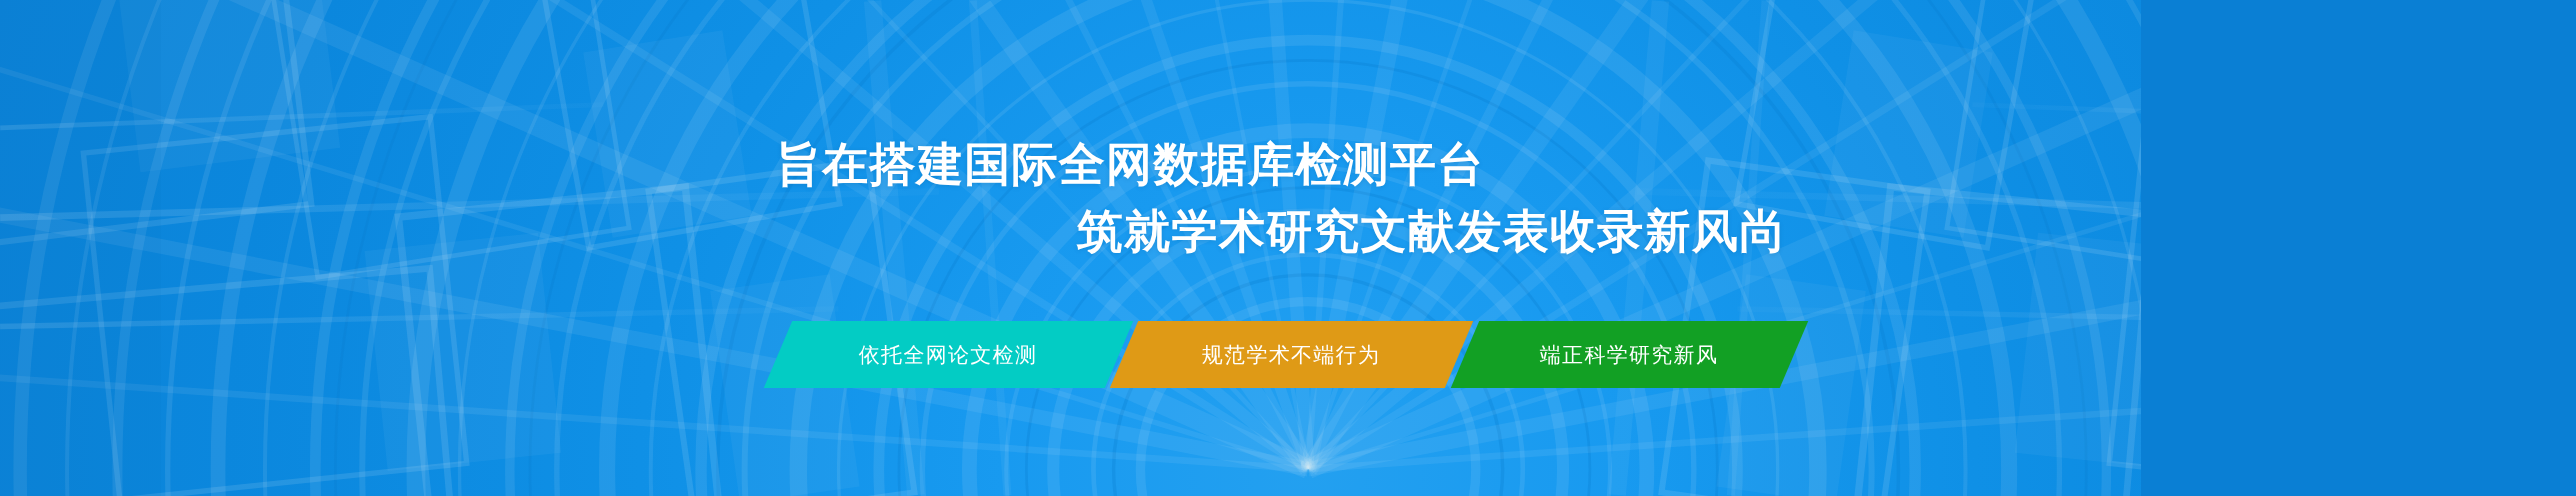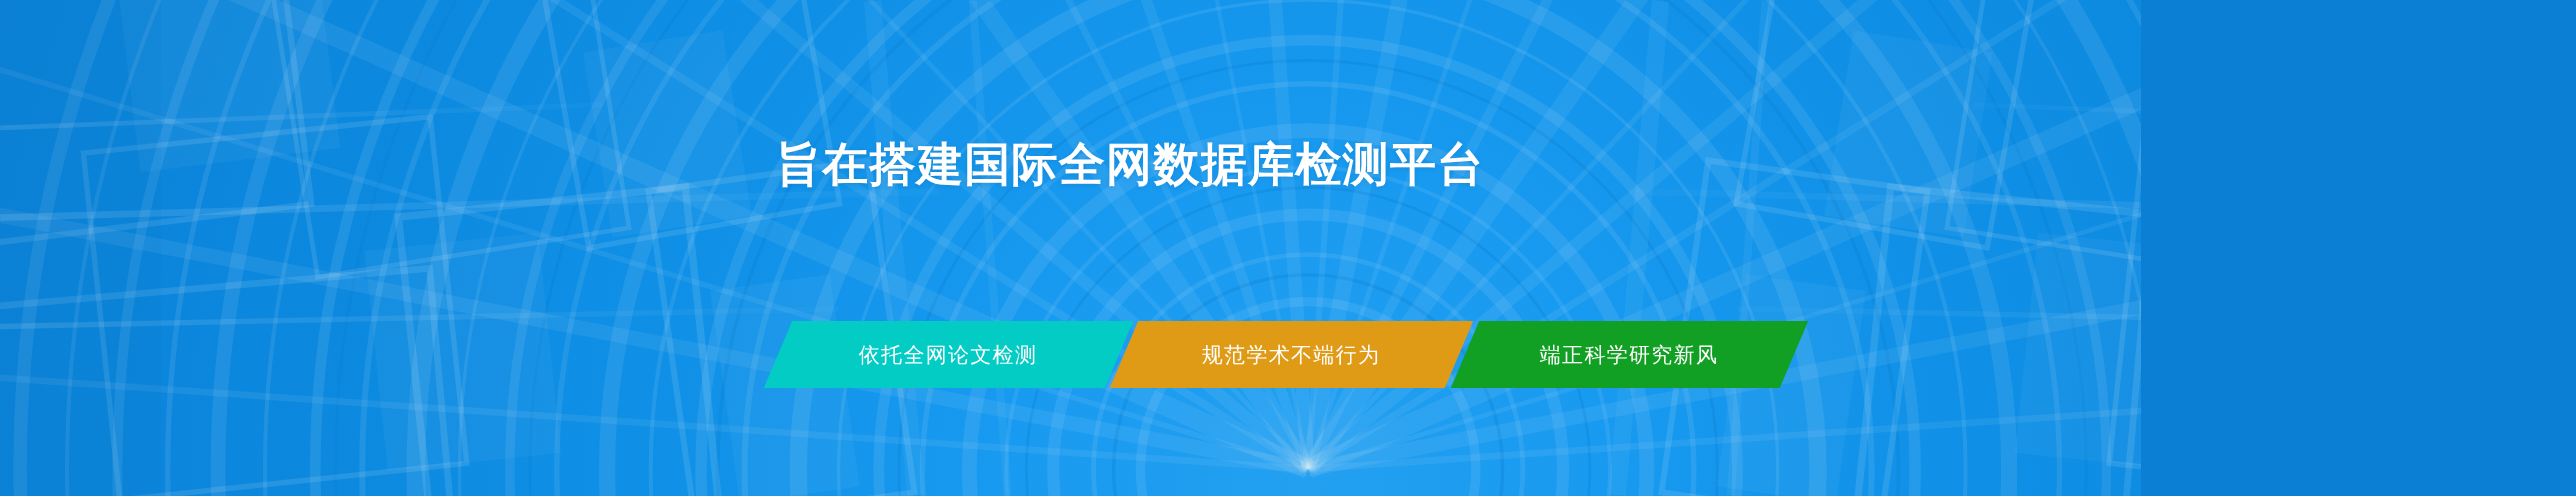--- a/index.html
+++ b/index.html
@@ -223,20 +223,21 @@
 
       <rect x="0" y="0" width="240" height="740" fill="#0a76c4" fill-opacity="0.10"></rect>
       <rect x="3600" y="0" width="240" height="740" fill="#0a76c4" fill-opacity="0.10"></rect>
     </g>
   </svg>
 
   <div class="content">
 
     <div class="headline">
       <div class="head-line head-line-1">旨在搭建国际全网数据库检测平台</div>
+      <div class="head-line head-line-2">筑就学术研究文献发表收录新风尚</div>
     </div>
 
     <div class="badge-strip">
 
       <div class="badge badge-teal">
         <span class="badge-label">依托全网论文检测</span>
       </div>
 
       <div class="badge badge-orange">
         <span class="badge-label">规范学术不端行为</span>

